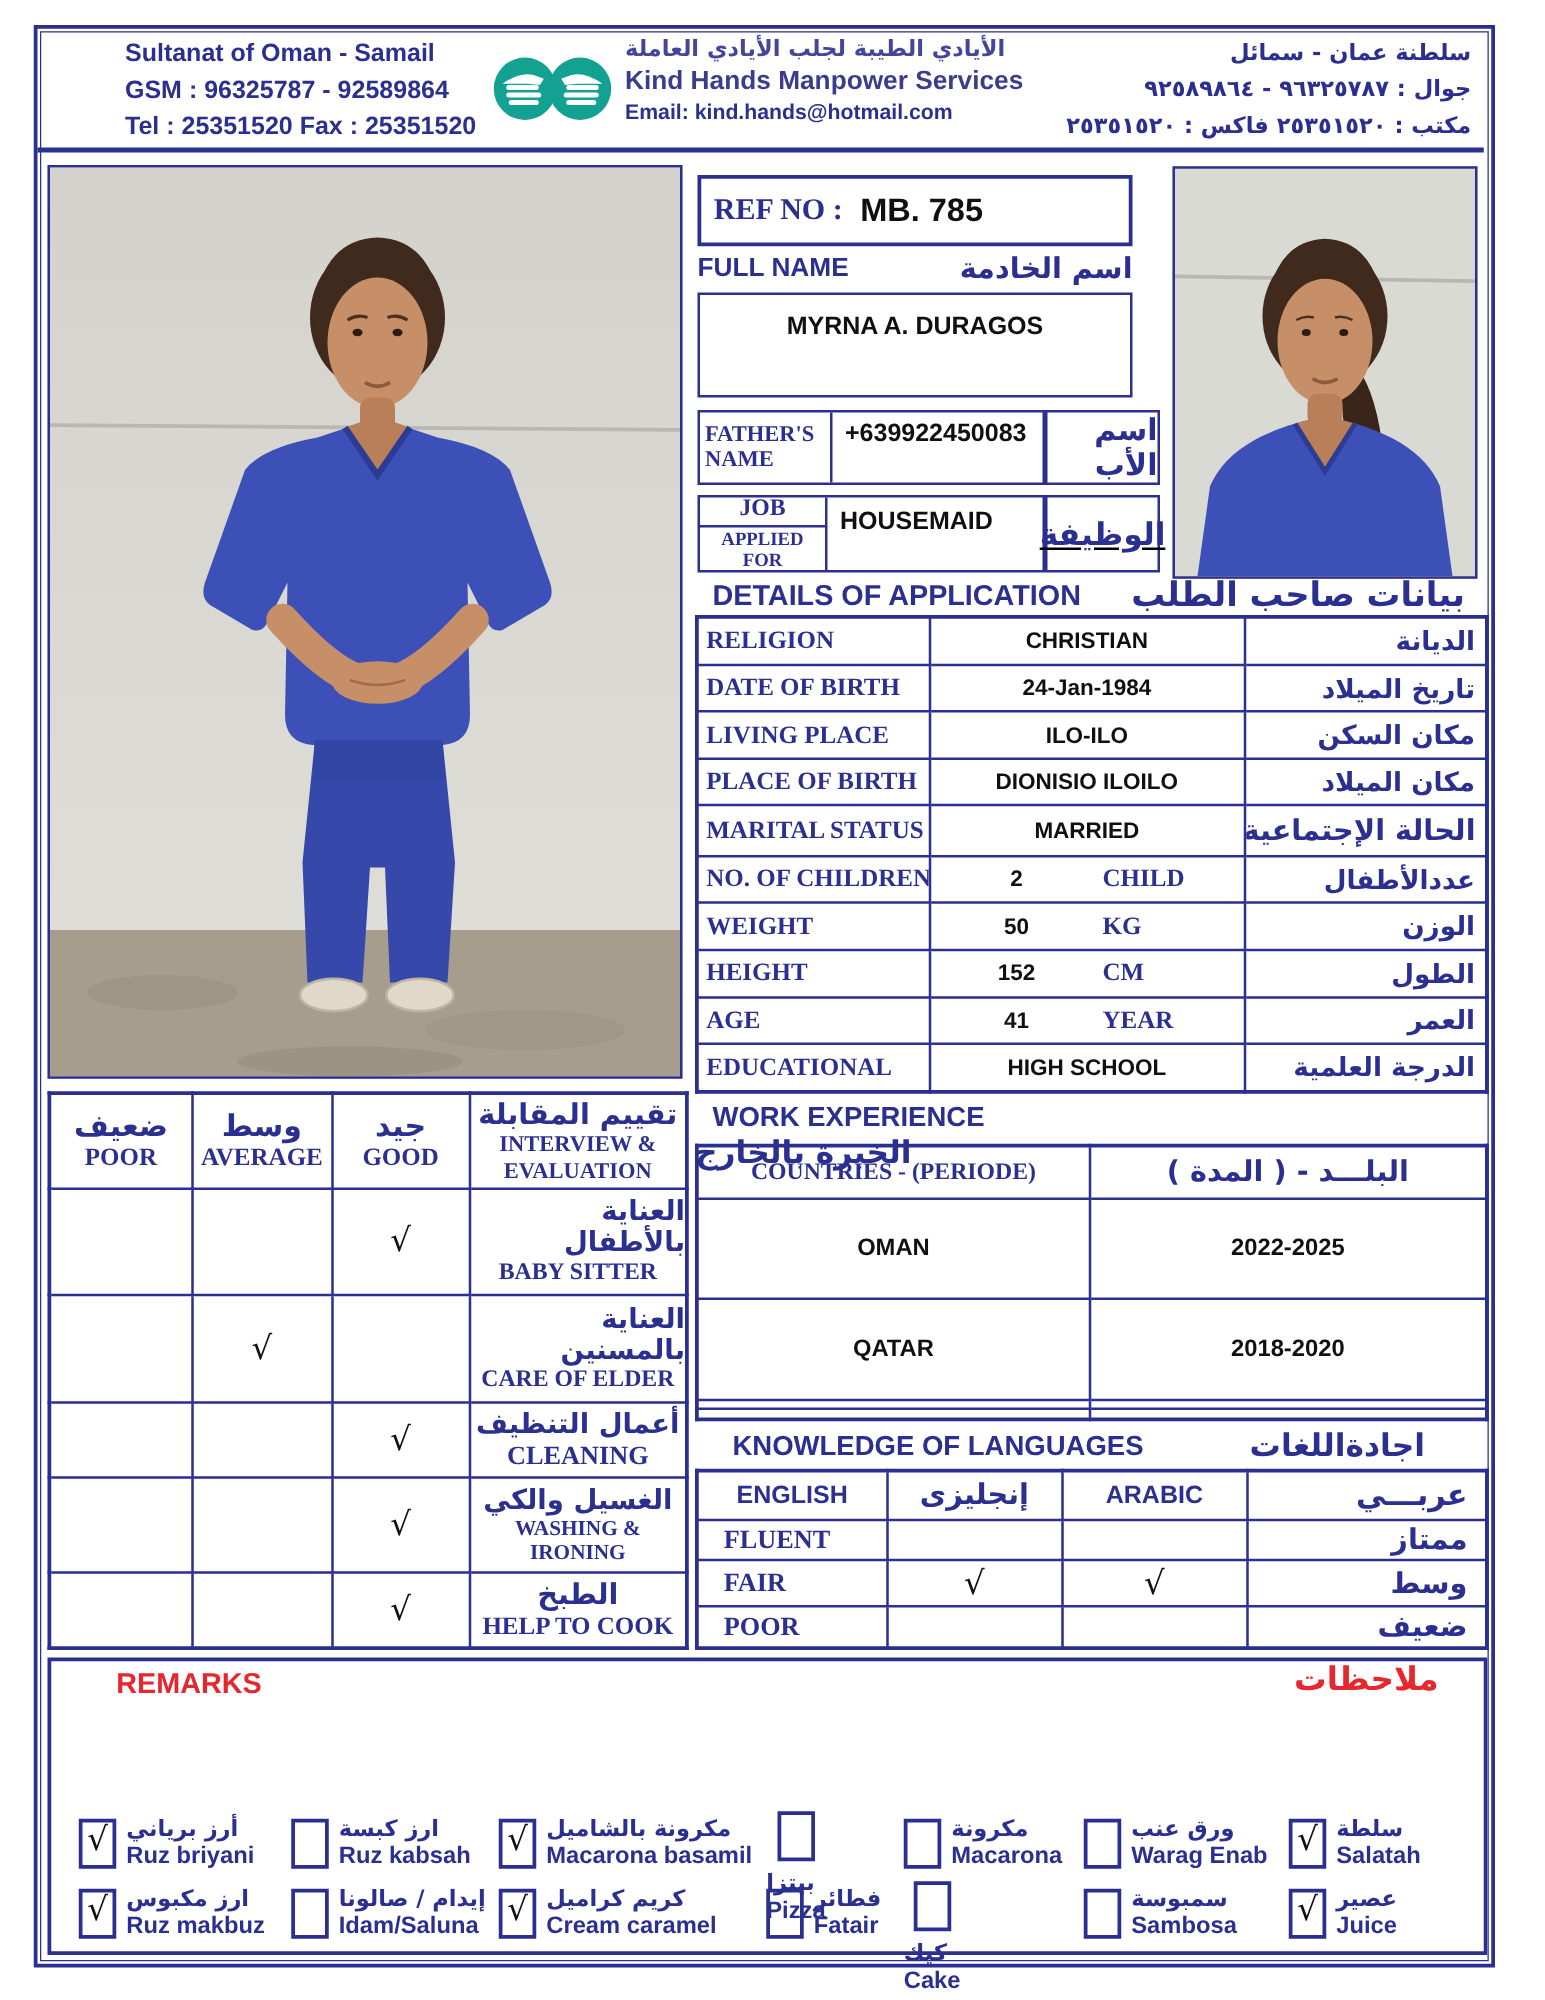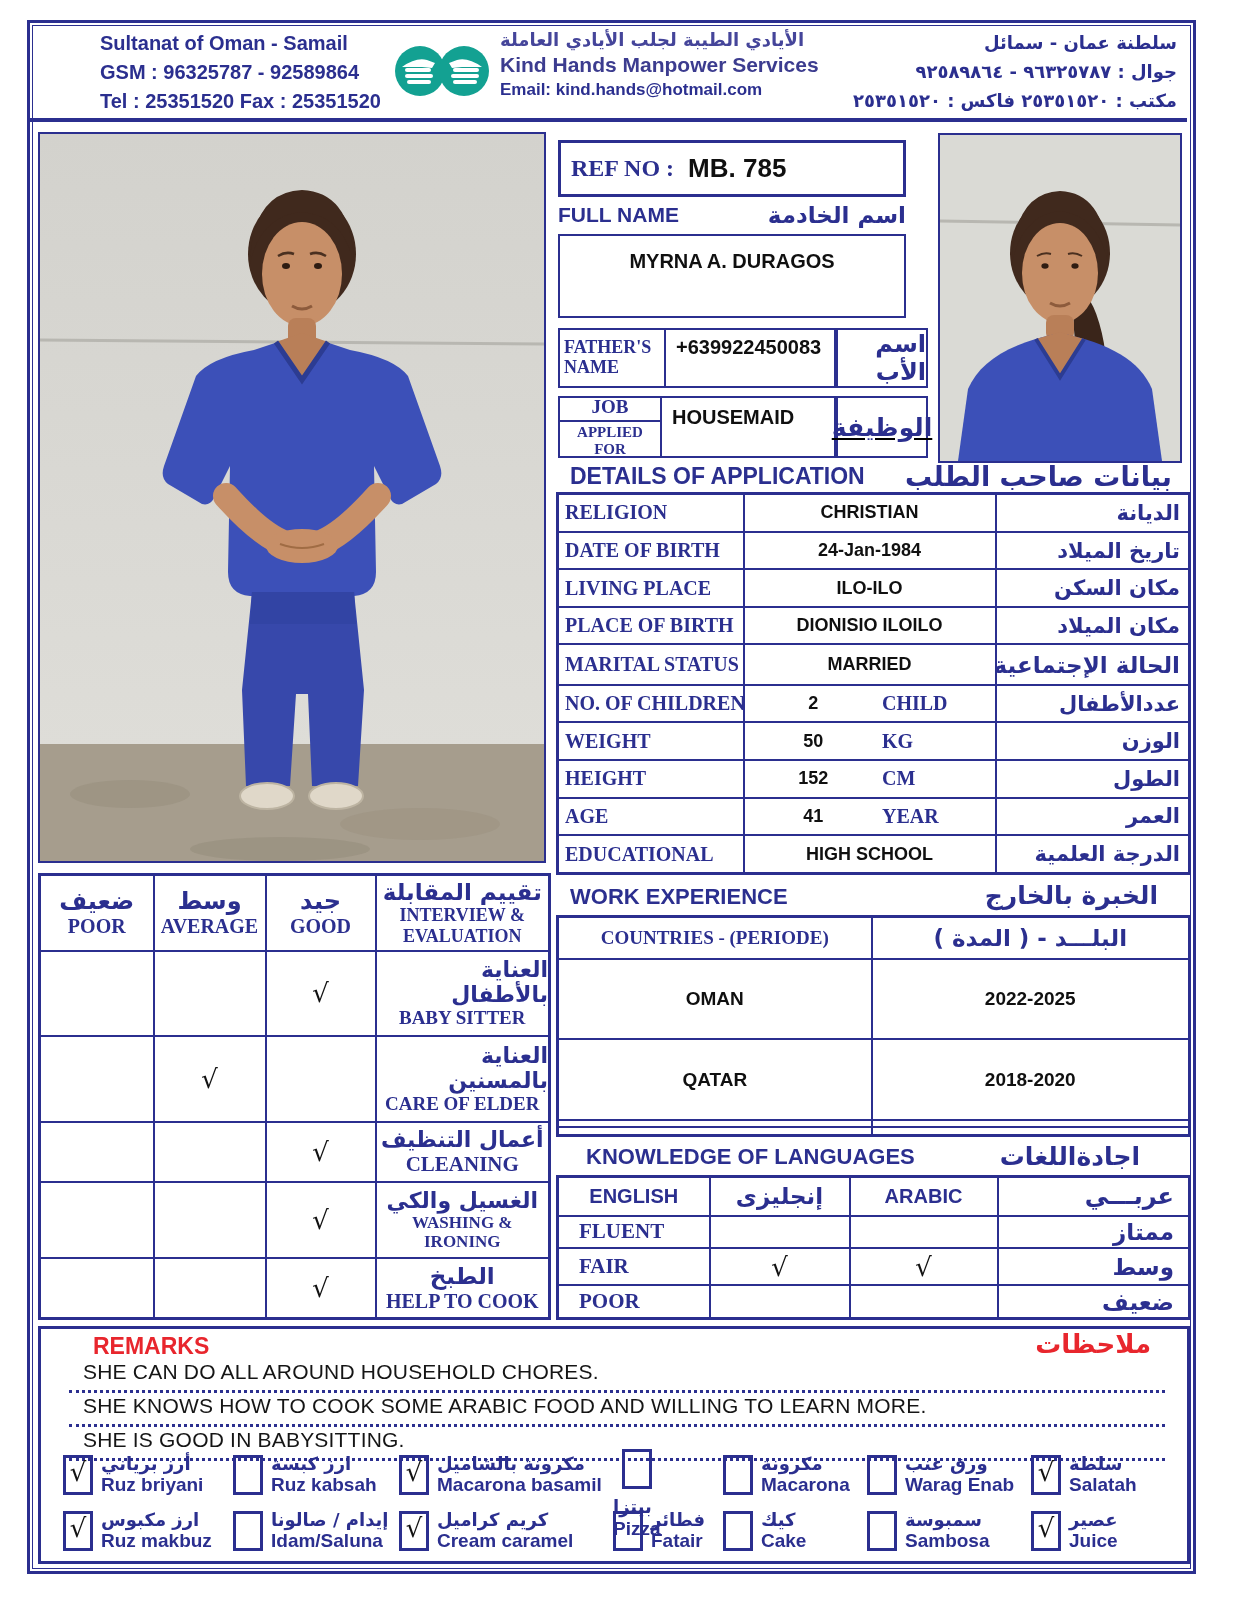--- a/index.html
+++ b/index.html
@@ -290,21 +290,21 @@
           </tr>
       <tr>
             <td class="lbl">EDUCATIONAL</td>
             <td class="val">HIGH SCHOOL</td>
             <td class="arc">الدرجة العلمية</td>
           </tr>
     </tbody>
       </table>
   </div>
 
-  <div class="abs" style="left:556px;top:881px;width:632px;display:flex;justify-content:space-between;align-items:flex-end;">
+  <div class="abs" style="left:556px;top:881px;width:632px;display:flex;justify-content:space-between;align-items:flex-start;flex-direction:column;">
     <span class="sec-title-en" style="padding-left:14px;">WORK EXPERIENCE</span>
     <span class="sec-title-ar" style="padding-right:30px;">الخبرة بالخارج</span>
   </div>
 
   <div class="tbl" style="left:556px;top:915px;width:632px;height:222px;">
     <table>
       <colgroup>
           <col style="width:314px">
           <col style="width:318px">
         </colgroup>
@@ -467,25 +467,20 @@
             </td>
       </tr>
     </tbody>
       </table>
   </div>
 
   <div class="abs bx" style="left:38px;top:1326px;width:1152px;height:238px;">
     <span class="sans red abs" style="left:52px;top:4px;font-size:23px;">REMARKS</span>
     <span class="arab red abs" style="right:36px;top:0px;font-size:26px;">ملاحظات</span>
 
-    <div class="abs" style="left:28px;top:30px;width:1096px;">
-      <div class="rem-line">SHE CAN DO ALL AROUND HOUSEHOLD CHORES.</div>
-      <div class="rem-line">SHE KNOWS HOW TO COOK SOME ARABIC FOOD AND WILLING TO LEARN MORE.</div>
-      <div class="rem-line">SHE IS GOOD IN BABYSITTING.</div>
-    </div>
 
     <div class="food" style="left:22px;top:120px;">
       <div class="chk">
           <span>√</span>
         </div>
       <div class="lab">
           <span class="a">أرز برياني</span>
           <span class="e">Ruz briyani</span>
         </div>
     </div>
@@ -573,21 +568,21 @@
     </div>
     <div class="food" style="left:572px;top:176px;">
       <div class="chk">
           <span></span>
         </div>
       <div class="lab">
           <span class="a">فطائر</span>
           <span class="e">Fatair</span>
         </div>
     </div>
-    <div class="food" style="left:682px;top:176px;">
+    <div class="food" style="left:682px;top:176px;flex-direction:column;">
       <div class="chk">
           <span></span>
         </div>
       <div class="lab">
           <span class="a">كيك</span>
           <span class="e">Cake</span>
         </div>
     </div>
     <div class="food" style="left:826px;top:176px;">
       <div class="chk">

